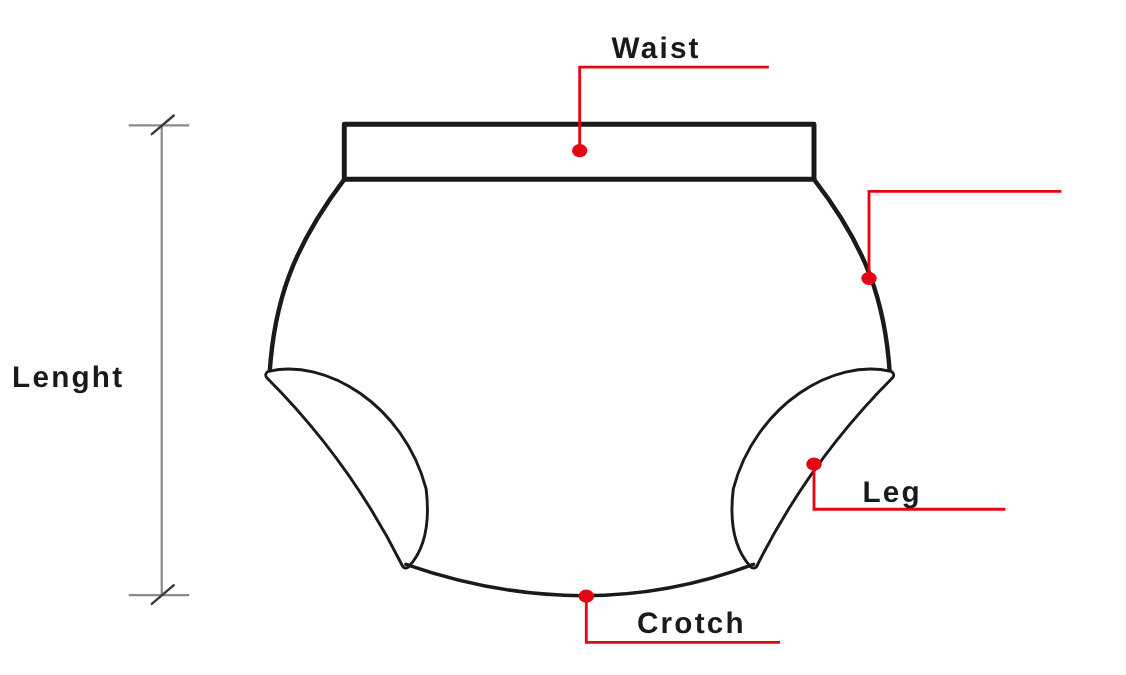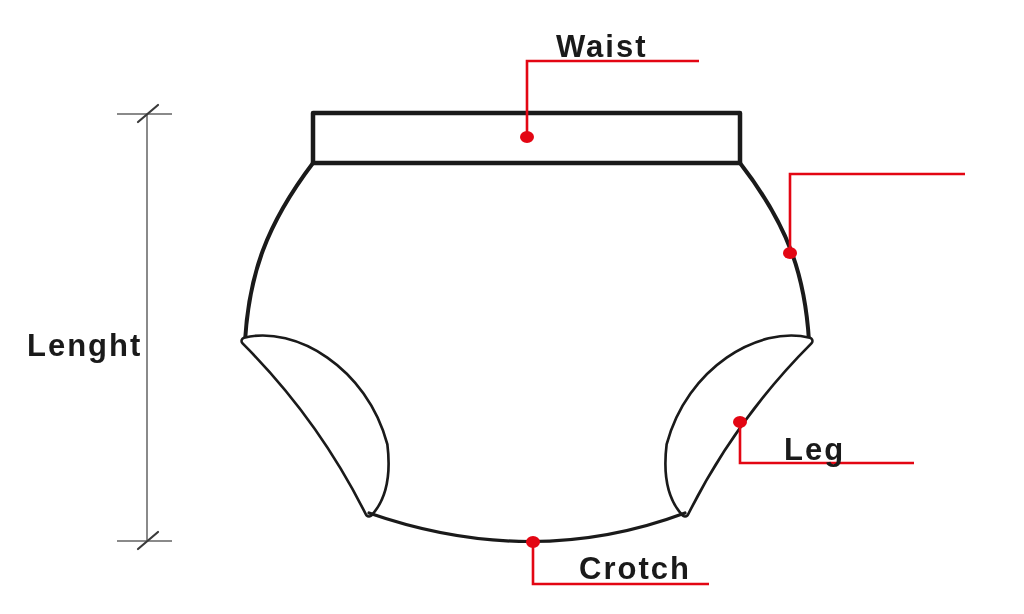--- a/index.html
+++ b/index.html
@@ -64,30 +64,30 @@
   .dim-slash {
     fill: none;
     stroke: var(--slash);
     stroke-width: 2.2;
     stroke-linecap: round;
   }
   
   .label {
     position: absolute;
     font-weight: 700;
-    font-size: 31px;
+    font-size: 27px;
     line-height: 1;
     letter-spacing: 2px;
     color: var(--outline);
     white-space: nowrap;
     user-select: none;
   }
   .label-waist       { left: 556px; top: 31px; }
   .label-side-height { left: 786px; top: 146px; }
-  .label-lenght      { left: 11px;  top: 330px; margin-left: 16px; }
+  .label-lenght      { left: 11px;  top: 330px; }
   .label-leg         { left: 784px; top: 434px; text-align: center; }
   .label-crotch      { left: 579px; top: 553px; }
 </style>
 </head>
 <body>
 
 <div class="stage">
 
   <svg viewBox="0 0 1024 614">
 

